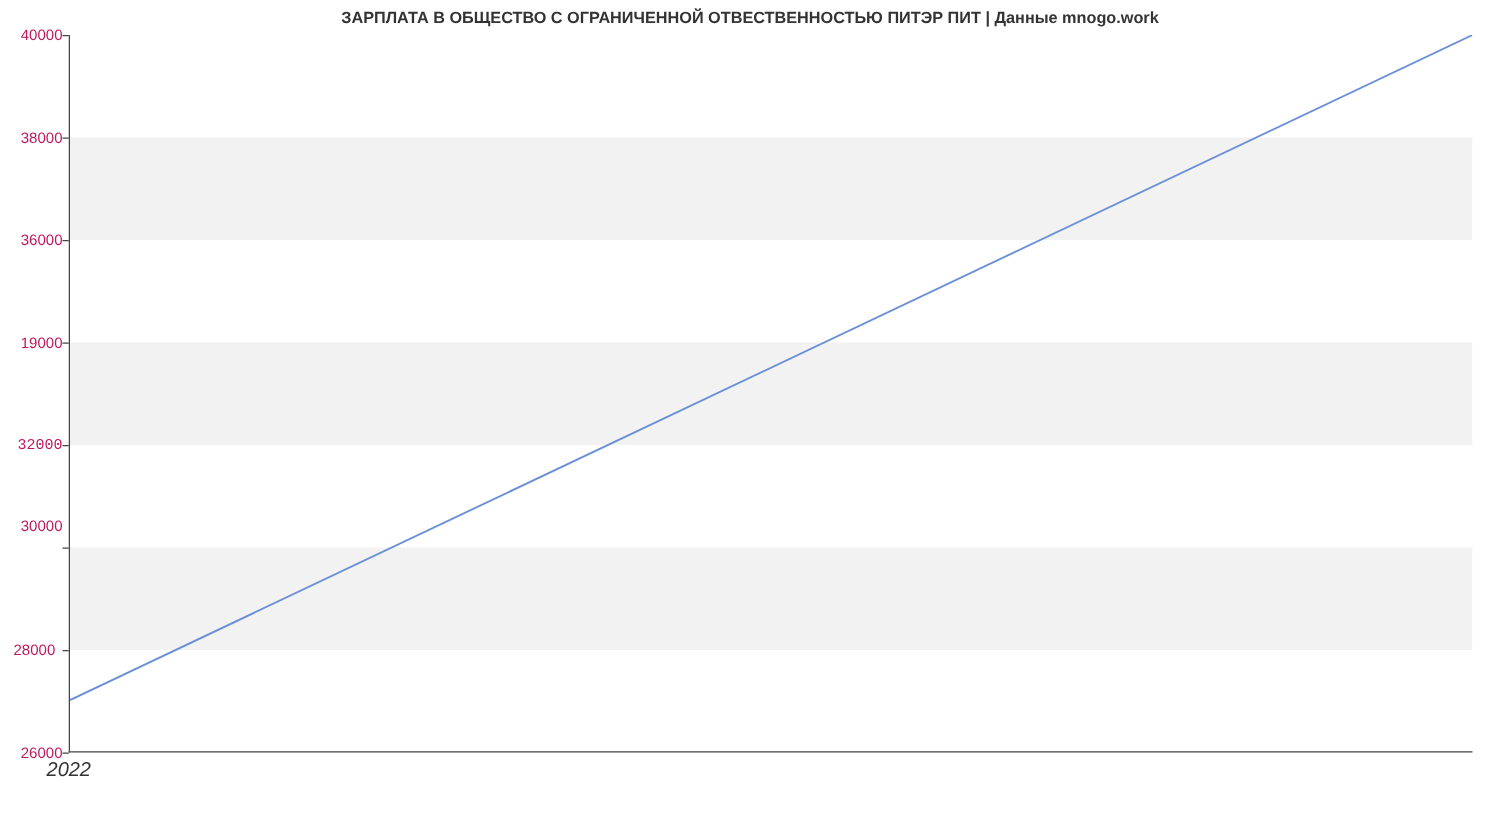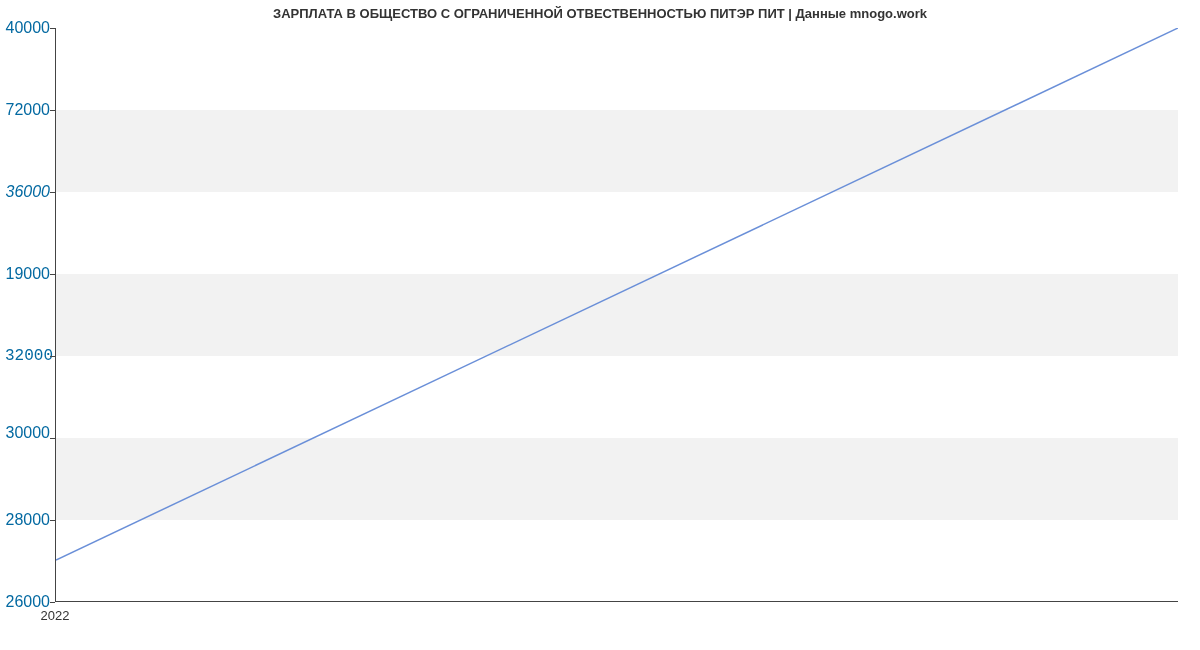--- a/index.html
+++ b/index.html
@@ -41,37 +41,38 @@
     position: absolute;
     left: 0;
     width: 100%;
     background: #f2f2f2;
   }
   .y-tick {
     position: absolute;
     right: 1150px;
     width: 45px;
     text-align: right;
-    font-size: 16px;
-    color: #0369a1;
+    font-size: 12px;
+    color: #be185d;
     transform: translateY(-50%);
   }
   .y-tick-mark {
     position: absolute;
     left: 50px;
     width: 5px;
     height: 1px;
     background: #444;
   }
   .x-tick {
     position: absolute;
     top: 608px;
-    font-size: 13px;
+    font-size: 16px;
     color: #333;
     transform: translateX(-50%);
+    font-style: italic;
   }
   svg.line {
     position: absolute;
     left: 0;
     top: 0;
     width: 100%;
     height: 100%;
   }
   svg.line path {
     fill: none;
@@ -79,26 +80,26 @@
     stroke-width: 1.5;
   }
 </style>
 </head>
 <body>
 
 <div class="chart">
   <div class="title">ЗАРПЛАТА В ОБЩЕСТВО С ОГРАНИЧЕННОЙ ОТВЕСТВЕННОСТЬЮ ПИТЭР ПИТ | Данные mnogo.work</div>
 
   <div class="y-tick" style="top:28px;">40000</div>
-  <div class="y-tick" style="top:110px;">72000</div>
-  <div class="y-tick" style="top:192px;font-style:italic;">36000</div>
+  <div class="y-tick" style="top:110px;">38000</div>
+  <div class="y-tick" style="top:192px;">36000</div>
   <div class="y-tick" style="top:274px;">19000</div>
   <div class="y-tick" style="top:356px;font-family:Liberation Mono, monospace;">32000</div>
-  <div class="y-tick" style="top:433px;">30000</div>
-  <div class="y-tick" style="top:520px;">28000</div>
+  <div class="y-tick" style="top:421px;">30000</div>
+  <div class="y-tick" style="top:520px;text-align:center;">28000</div>
   <div class="y-tick" style="top:602px;text-align:right;">26000</div>
 
   <div class="y-tick-mark" style="top:28px;"></div>
   <div class="y-tick-mark" style="top:110px;"></div>
   <div class="y-tick-mark" style="top:192px;"></div>
   <div class="y-tick-mark" style="top:274px;"></div>
   <div class="y-tick-mark" style="top:356px;"></div>
   <div class="y-tick-mark" style="top:438px;"></div>
   <div class="y-tick-mark" style="top:520px;"></div>
   <div class="y-tick-mark" style="top:602px;"></div>

